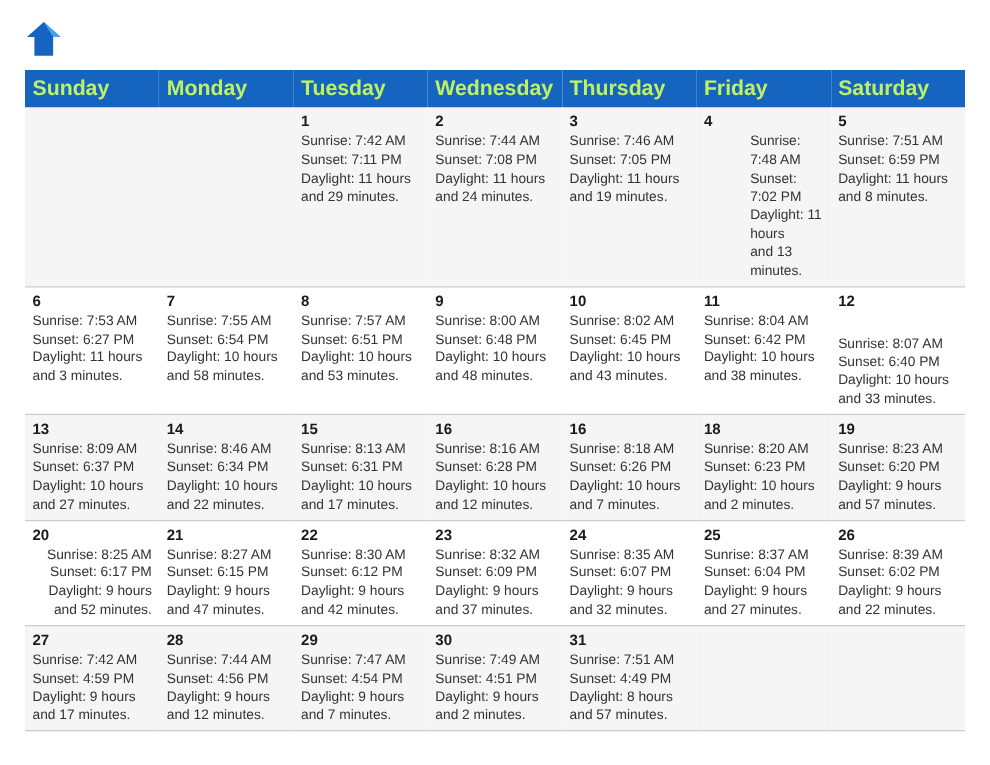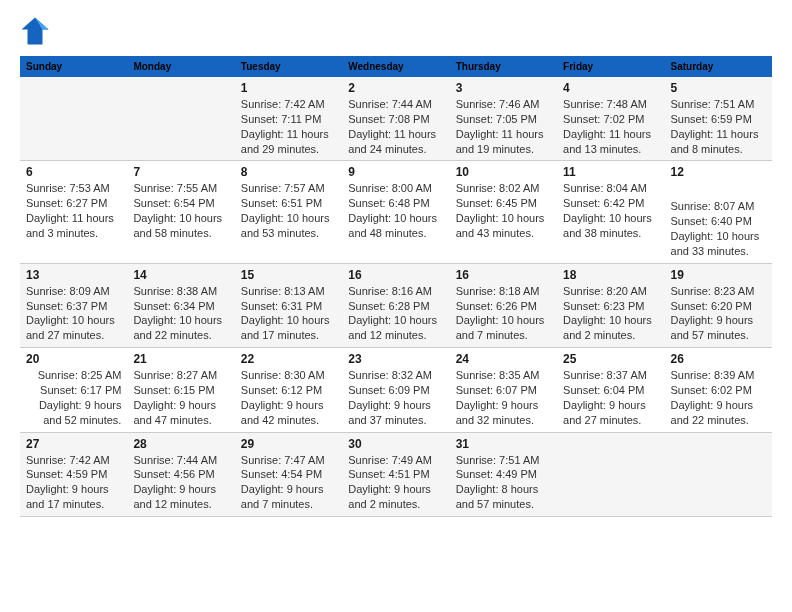--- a/index.html
+++ b/index.html
@@ -51,24 +51,24 @@
       font-size: 15px;
       color: #333;
     }
     table {
       width: 100%;
       border-collapse: collapse;
       font-size: 10px;
     }
     thead tr th {
       background-color: #1565c0;
-      color: #000000;
+      color: #bef264;
       text-align: left;
       padding: 5px 6px;
-      font-size: 10px;
+      font-size: 17px;
       font-weight: bold;
     }
     tbody tr {
       border-bottom: 1px solid #ccc;
     }
     tbody tr:nth-child(odd) {
       background-color: #f5f5f5;
     }
     tbody tr:nth-child(even) {
       background-color: #fff;
@@ -145,21 +145,21 @@
           </td>
           <td>
             <span class="day-num">3</span>
             <div class="day-info" style="white-space: pre-line;">Sunrise: 7:46 AM
 Sunset: 7:05 PM
 Daylight: 11 hours
 and 19 minutes.</div>
           </td>
           <td>
             <span class="day-num">4</span>
-            <div class="day-info" style="white-space: pre-line;">Sunrise: 7:48 AM
+            <div class="day-info" style="white-space: pre-line; margin-left: 37px;">Sunrise: 7:48 AM
 Sunset: 7:02 PM
 Daylight: 11 hours
 and 13 minutes.</div>
           </td>
           <td>
             <span class="day-num">5</span>
             <div class="day-info" style="white-space: pre-line;">Sunrise: 7:51 AM
 Sunset: 6:59 PM
 Daylight: 11 hours
 and 8 minutes.</div>
@@ -219,21 +219,21 @@
         <tr>
           <td>
             <span class="day-num">13</span>
             <div class="day-info" style="white-space: pre-line;">Sunrise: 8:09 AM
 Sunset: 6:37 PM
 Daylight: 10 hours
 and 27 minutes.</div>
           </td>
           <td>
             <span class="day-num">14</span>
-            <div class="day-info" style="white-space: pre-line;">Sunrise: 8:38 AM
+            <div class="day-info" style="white-space: pre-line;">Sunrise: 8:46 AM
 Sunset: 6:34 PM
 Daylight: 10 hours
 and 22 minutes.</div>
           </td>
           <td>
             <span class="day-num">15</span>
             <div class="day-info" style="white-space: pre-line;">Sunrise: 8:13 AM
 Sunset: 6:31 PM
 Daylight: 10 hours
 and 17 minutes.</div>

